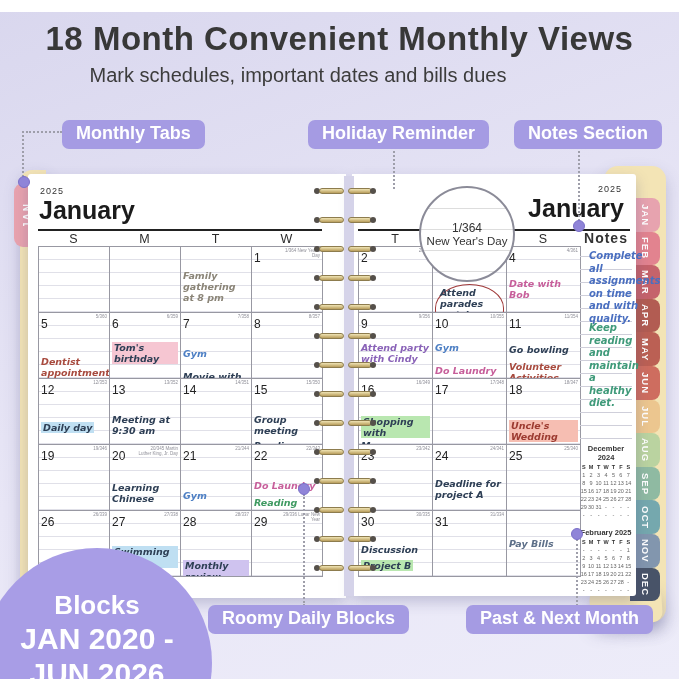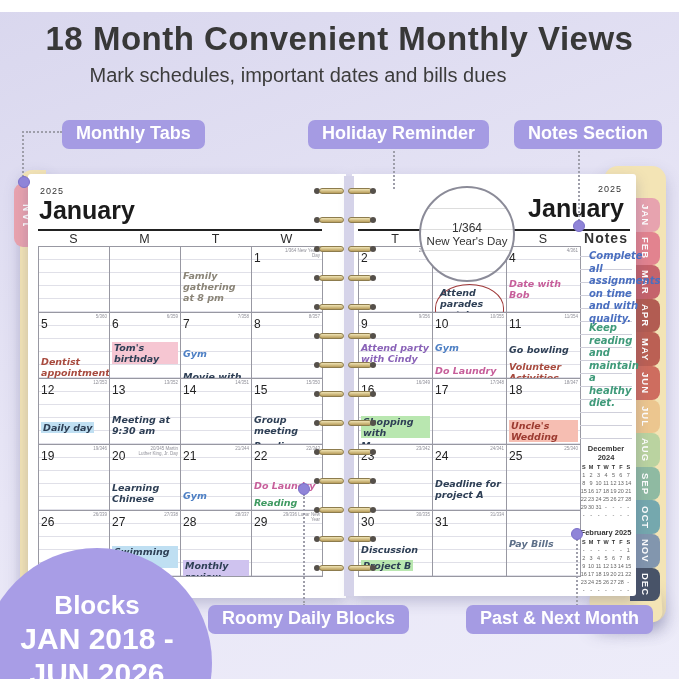--- a/index.html
+++ b/index.html
@@ -423,16 +423,16 @@
       </div>
     </div>
 
   <div class="magnifier">
     <div class="mg-val">1/364</div>
     <div class="mg-lab">New Year's Day</div>
   </div>
 
   <div class="badge">
     <div class="b1">Blocks</div>
-    <div class="b2">JAN 2018 -</div>
+    <div class="b2">JAN 2020 -</div>
     <div class="b3">JUN 2026</div>
   </div>
 </div>
 
 </body></html>

